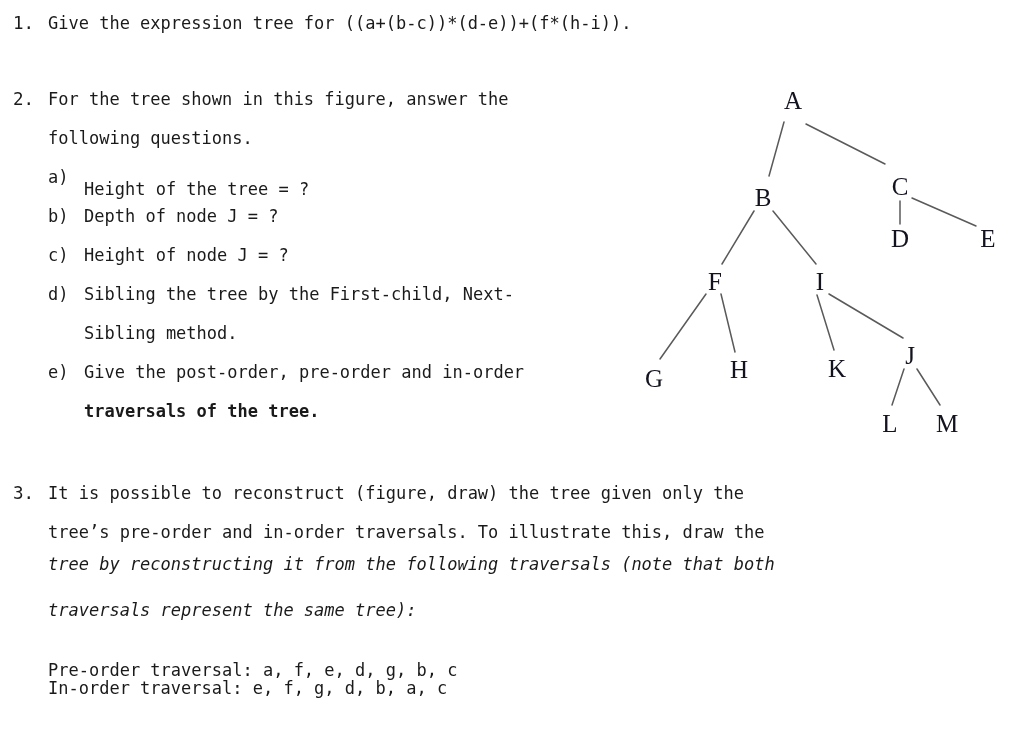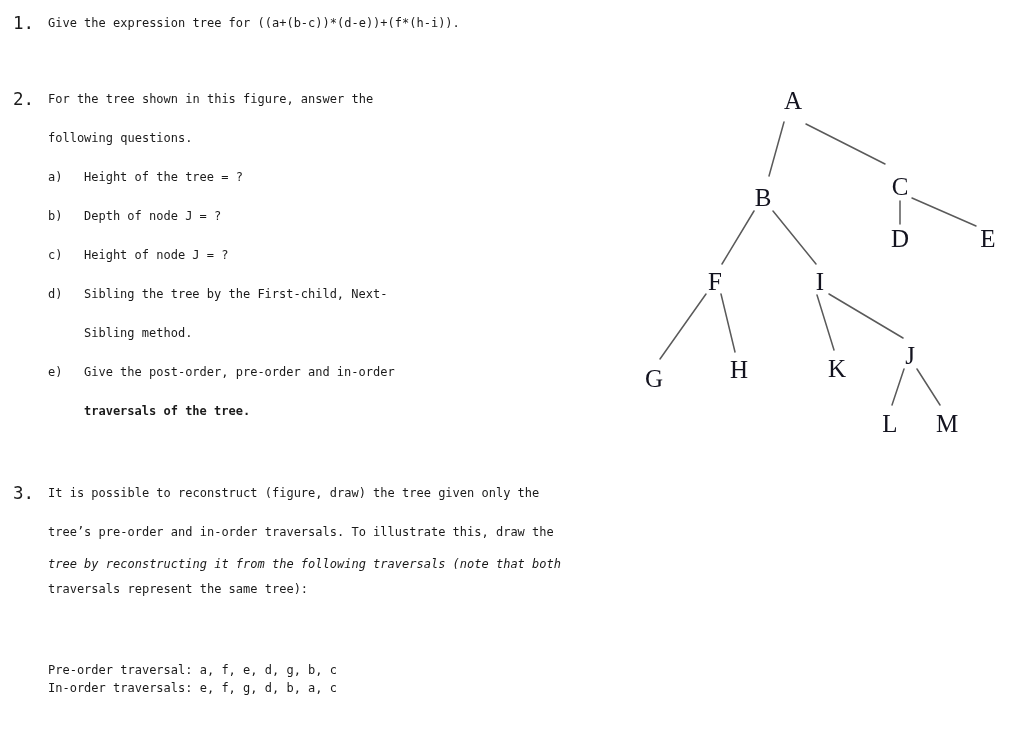--- a/index.html
+++ b/index.html
@@ -23,21 +23,21 @@
   }
   .marker {
     position: absolute;
     left: 13px;
     font-size: 17.5px;
     line-height: 39px;
     white-space: pre;
   }
   .line {
     position: absolute;
-    font-size: 12px;
+    font-size: 17px;
     line-height: 39px;
     white-space: pre;
     margin: 0;
   }
   .indent1 { left: 48px; }
   .indent2 { left: 48px; }
   .indent3 { left: 84px; }
 
   
   .tree {
@@ -74,21 +74,21 @@
     <span class="marker" style="top: 4px;">1.</span>
     <span class="line indent1" style="top: 4px;">Give the expression tree for ((a+(b-c))*(d-e))+(f*(h-i)).</span>
   </div>
 
   <div>
     <span class="marker" style="top: 80px;">2.</span>
     <span class="line indent1" style="top: 80px;">For the tree shown in this figure, answer the</span>
     <span class="line indent1" style="top: 119px;">following questions.</span>
 
     <span class="line indent2" style="top: 158px;">a)</span>
-    <span class="line indent3" style="top: 158px;">Height of the tree = ?</span>
+    <span class="line indent3" style="top: 170px;">Height of the tree = ?</span>
 
     <span class="line indent2" style="top: 197px;">b)</span>
     <span class="line indent3" style="top: 197px;">Depth of node J = ?</span>
 
     <span class="line indent2" style="top: 236px;">c)</span>
     <span class="line indent3" style="top: 236px;">Height of node J = ?</span>
 
     <span class="line indent2" style="top: 275px;">d)</span>
     <span class="line indent3" style="top: 275px;">Sibling the tree by the First-child, Next-</span>
     <span class="line indent3" style="top: 314px;">Sibling method.</span>
@@ -130,18 +130,18 @@
         <div class="node" style="left: 270px; top: 345px; color: rgb(19, 19, 31);">L</div>
         <div class="node" style="left: 327px; top: 345px; color: rgb(19, 19, 31);">M</div>
       </div>
   </div>
 
   <div>
     <span class="marker" style="top: 474px;">3.</span>
     <span class="line indent1" style="top: 474px;">It is possible to reconstruct (figure, draw) the tree given only the</span>
     <span class="line indent1" style="top: 513px;">tree’s pre-order and in-order traversals. To illustrate this, draw the</span>
     <span class="line indent1" style="top: 545px; font-style: italic;">tree by reconstructing it from the following traversals (note that both</span>
-    <span class="line indent1" style="top: 570px;">traversals represent the same tree):</span>
+    <span class="line indent1" style="top: 591px; font-style: italic;">traversals represent the same tree):</span>
     <span class="line indent1" style="top: 651px;">Pre-order traversal: a, f, e, d, g, b, c</span>
-    <span class="line indent1" style="top: 669px;">In-order traversals: e, f, g, d, b, a, c</span>
+    <span class="line indent1" style="top: 669px;">In-order traversal: e, f, g, d, b, a, c</span>
   </div>
 
 </div>
 
 </body></html>

